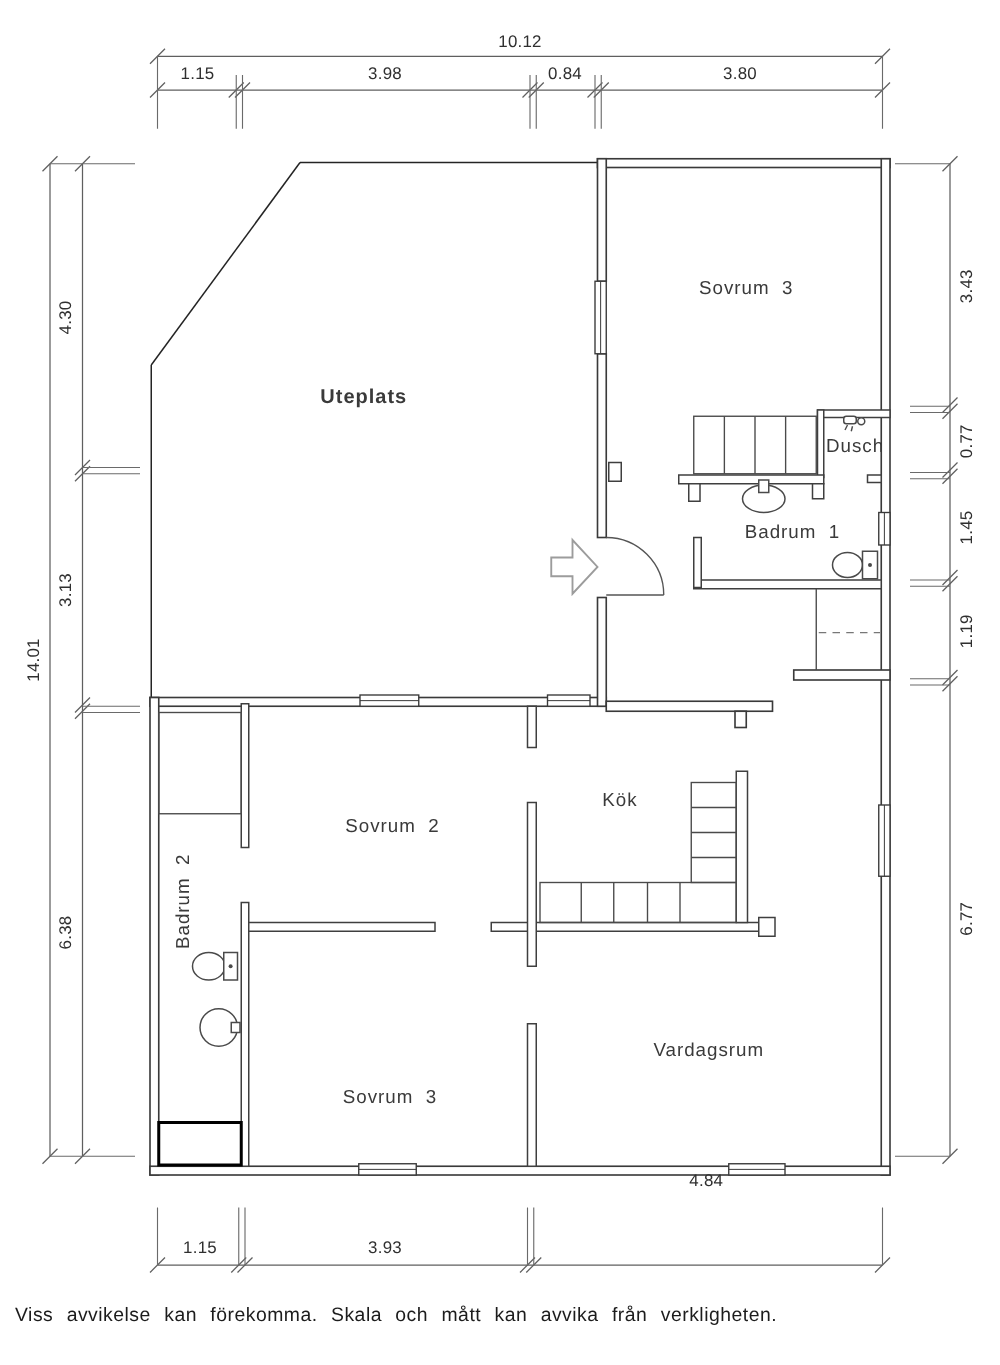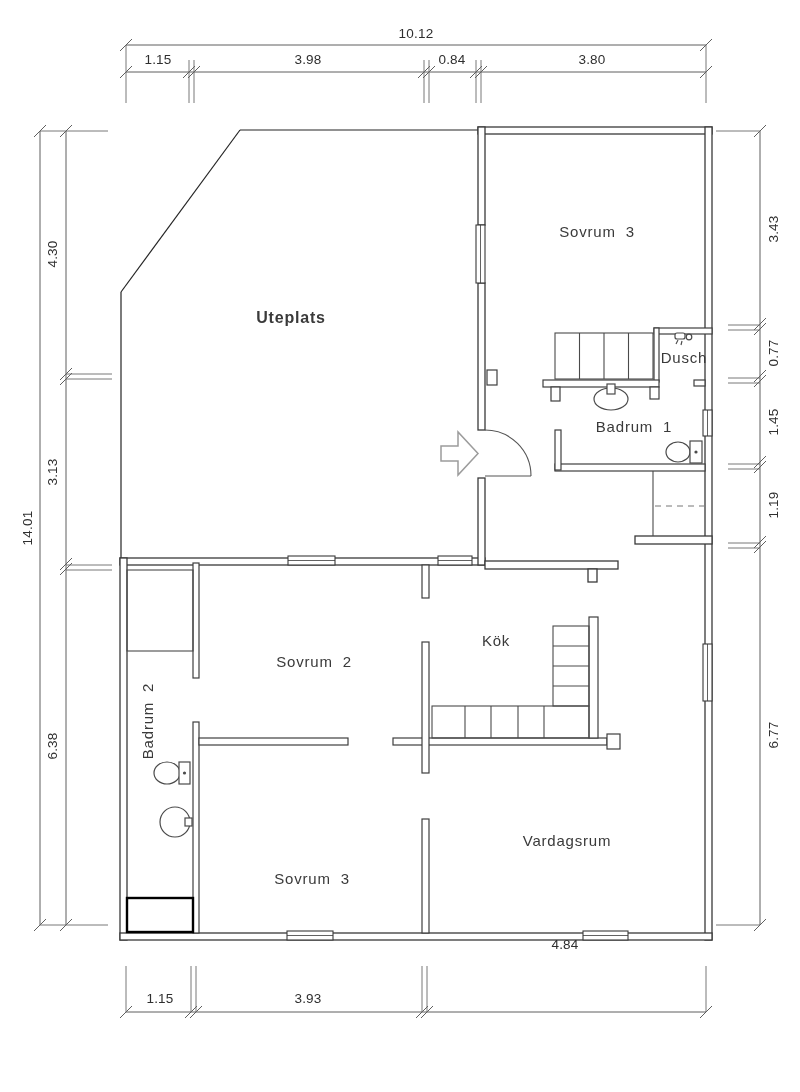--- a/index.html
+++ b/index.html
@@ -266,14 +266,15 @@
 <div class="lbl dim rot" style="left:773px;top:229px;">3.43</div>
 <div class="lbl dim rot" style="left:773px;top:353px;">0.77</div>
 <div class="lbl dim rot" style="left:773px;top:422px;">1.45</div>
 <div class="lbl dim rot" style="left:773px;top:505px;">1.19</div>
 <div class="lbl dim rot" style="left:773px;top:735px;">6.77</div>
 
 <div class="lbl dim" style="left:160px;top:998px;">1.15</div>
 <div class="lbl dim" style="left:308px;top:998px;text-align:right;">3.93</div>
 <div class="lbl dim" style="left:565px;top:944px;">4.84</div>
 
+<div class="footer">Viss avvikelse kan förekomma. Skala och mått kan avvika från verkligheten.</div>
 
 </div>
 
 </body></html>

